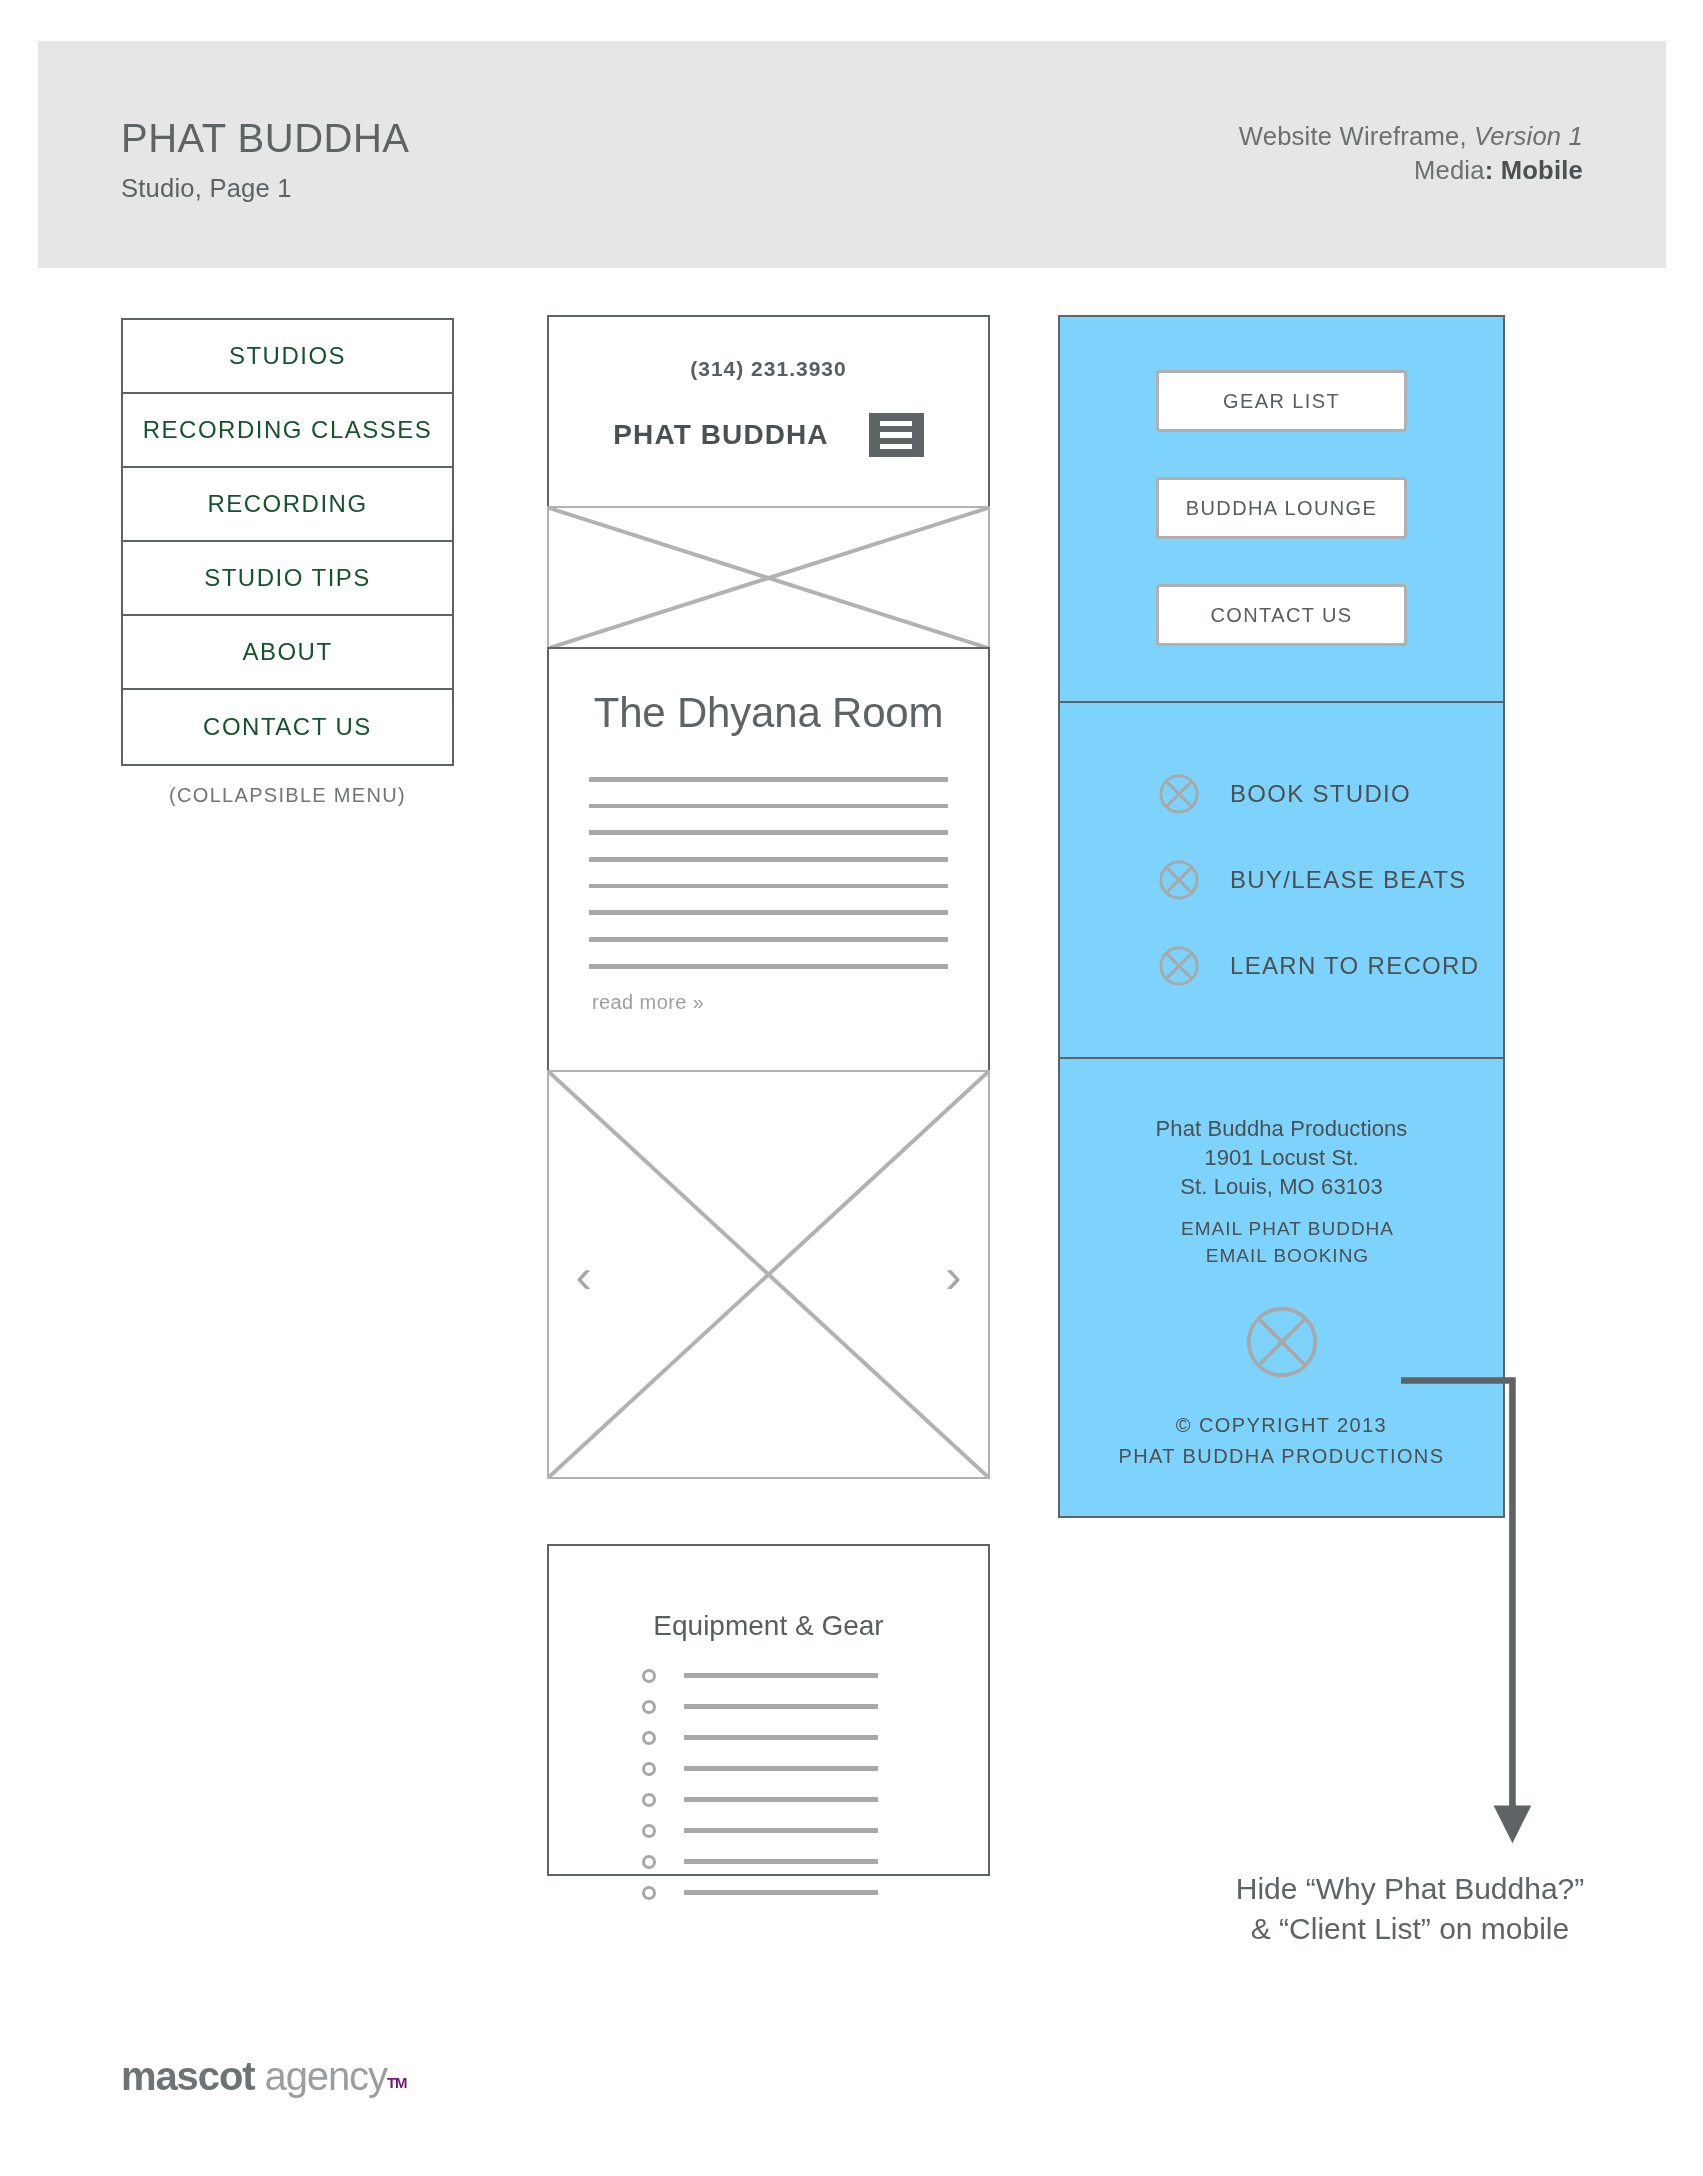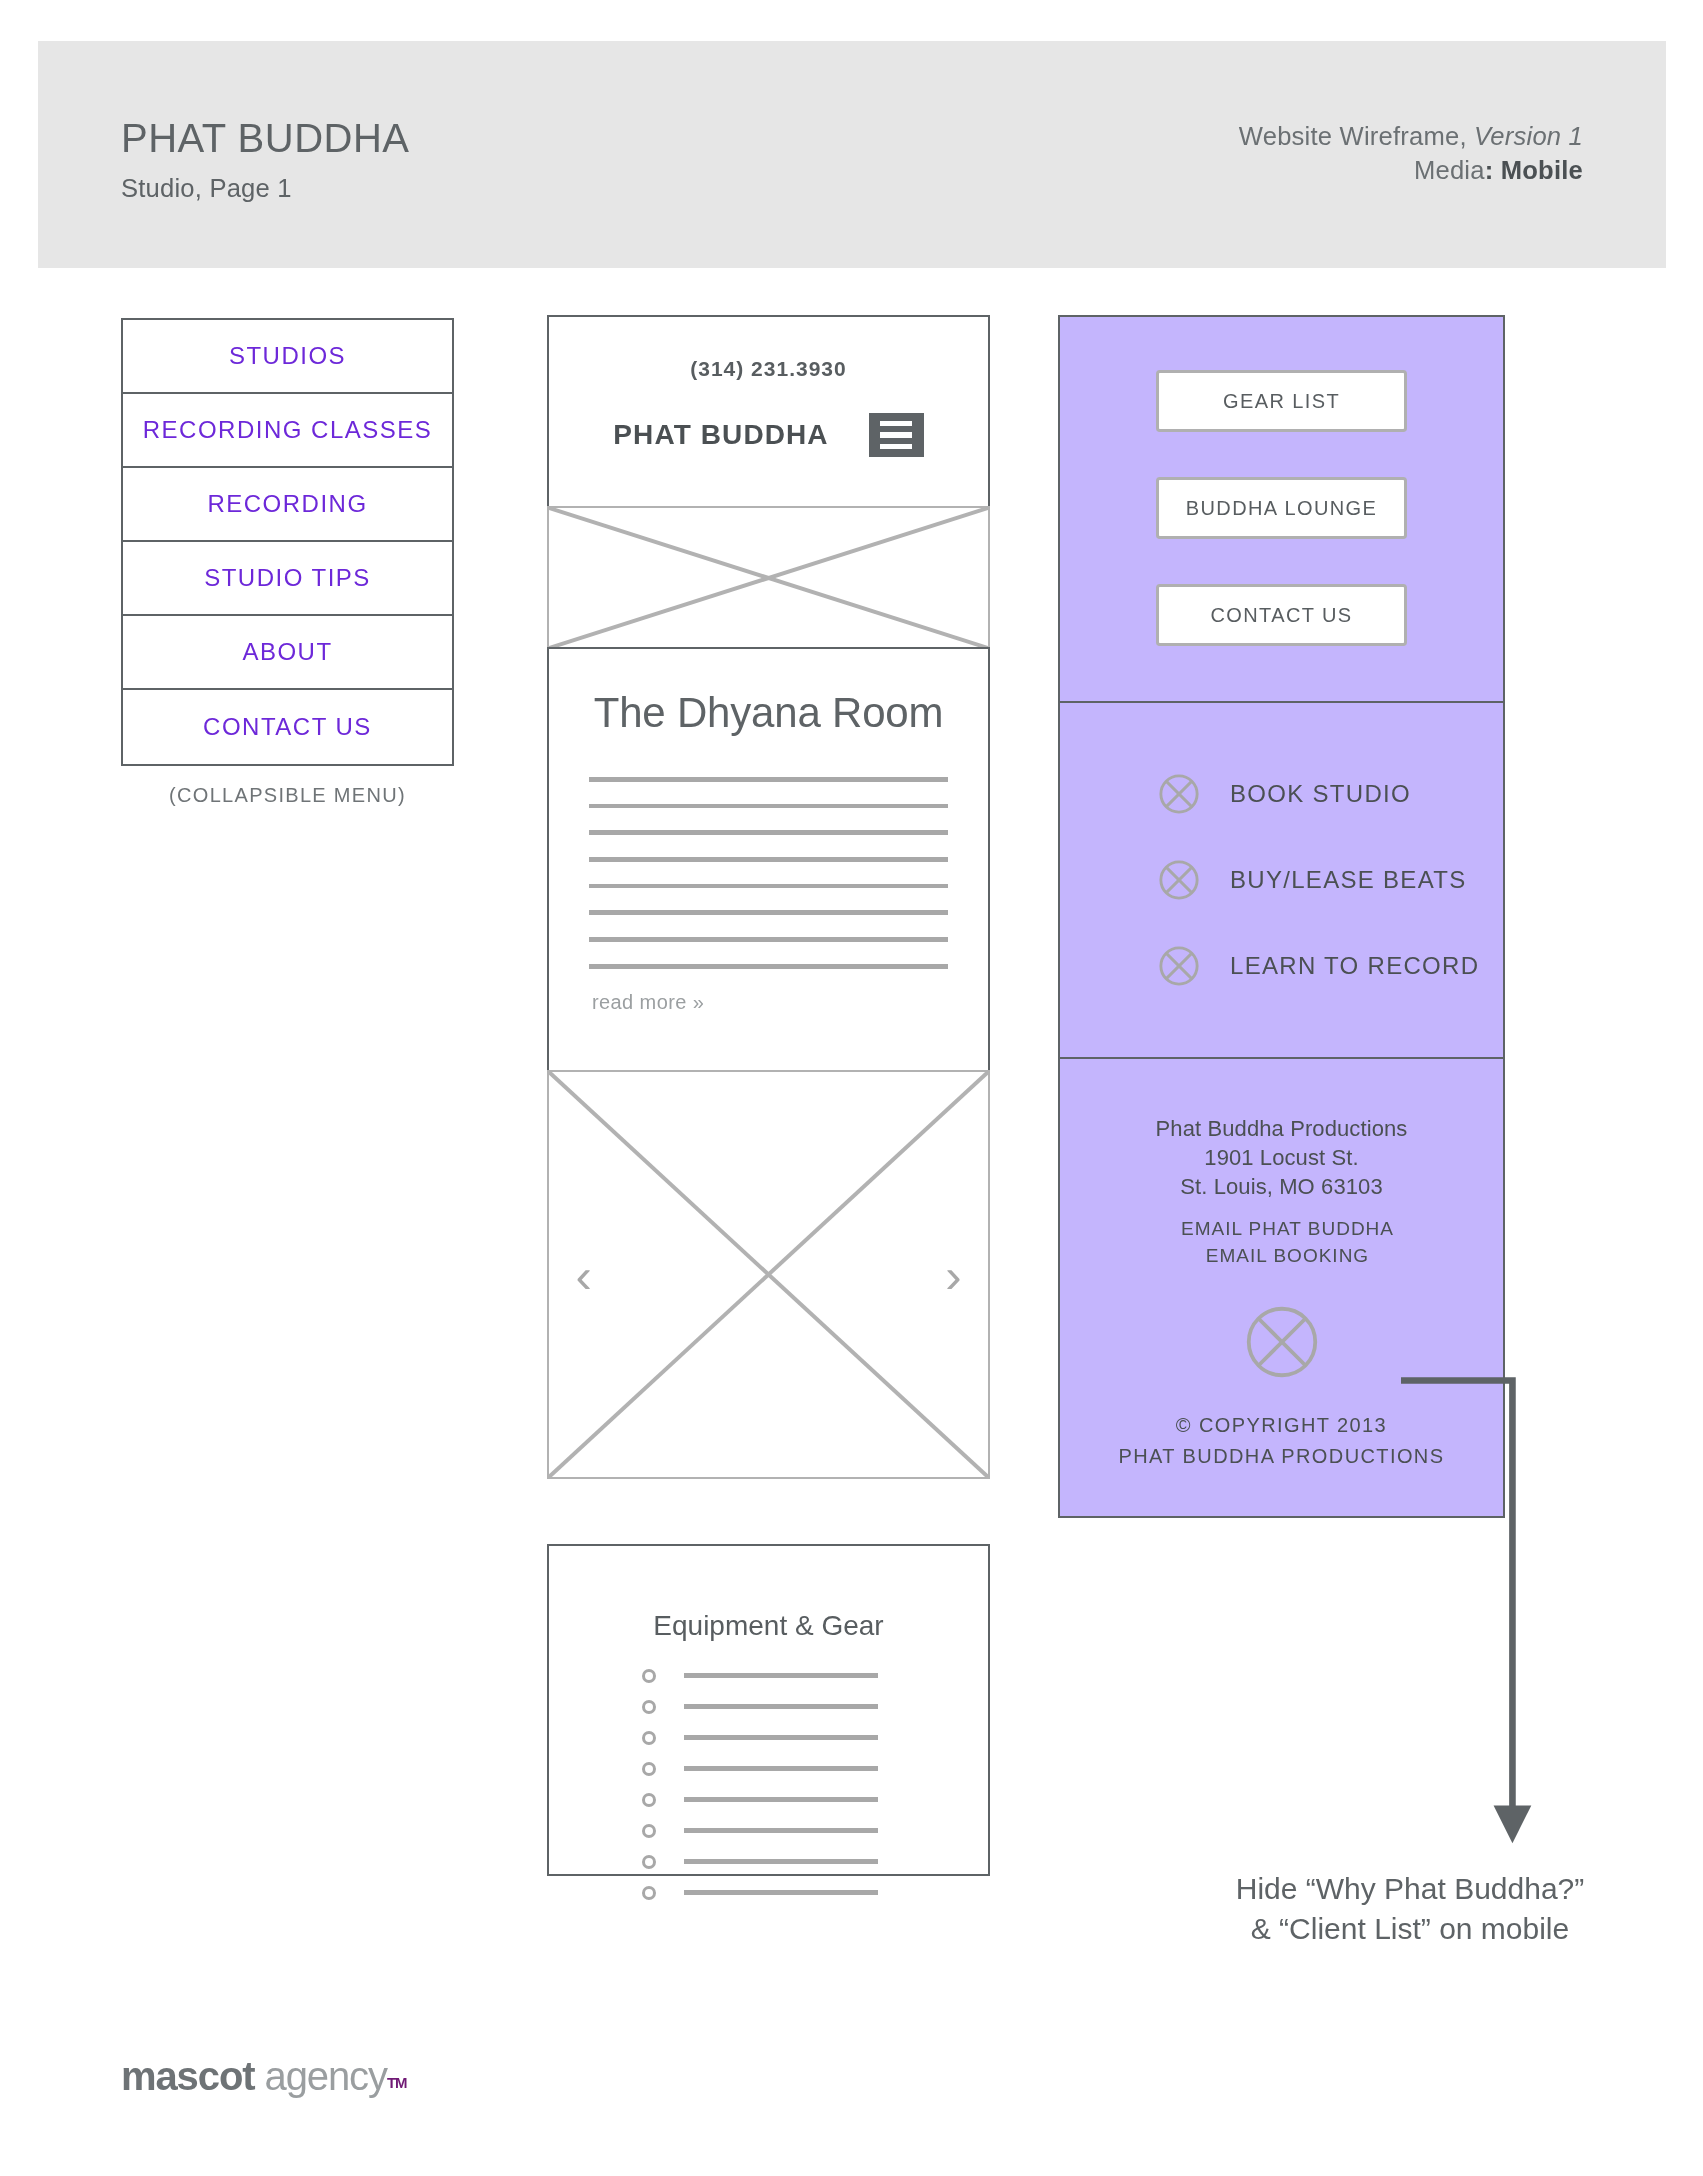--- a/index.html
+++ b/index.html
@@ -42,21 +42,21 @@
   .menu-box {
     position: absolute;
     left: 121px; top: 318px;
     width: 333px;
     border: 2.8px solid #5e6366;
   }
   .menu-item {
     height: 74px;
     border-bottom: 2.8px solid #5e6366;
     display: flex; align-items: center; justify-content: center;
-    font-size: 24px; letter-spacing: 1.5px; color: #6d28d9;
+    font-size: 24px; letter-spacing: 1.5px; color: #14532d;
     background: #fff;
   }
   .menu-item:last-child { border-bottom: none; }
   .menu-caption {
     position: absolute;
     left: 121px; top: 784px;
     width: 333px;
     text-align: center;
     font-size: 20px; letter-spacing: 1.3px; color: #6f7477;
   }
@@ -131,21 +131,21 @@
     border: 3.8px solid #a8a8a8; background: #fff; flex: 0 0 auto;
   }
   .gear-line { width: 194px; height: 4.7px; background: #a8a8a8; }
 
   
   .right-panel {
     position: absolute;
     left: 1058px; top: 315px;
     width: 447px;
     border: 2.8px solid #5e6366;
-    background: #c4b5fd;
+    background: #7dd3fc;
   }
   .rp-sec { border-bottom: 2.8px solid #5e6366; }
   .rp-sec:last-child { border-bottom: none; }
 
   .rp-buttons { padding: 53px 0 55px 0; }
   .wf-btn {
     width: 251px; height: 62px; margin: 0 auto 45px auto;
     border: 3.8px solid #b0b0b0; border-radius: 3.8px; background: #fff;
     display: flex; align-items: center; justify-content: center;
     font-size: 20px; letter-spacing: 1.4px; color: #585d60;

